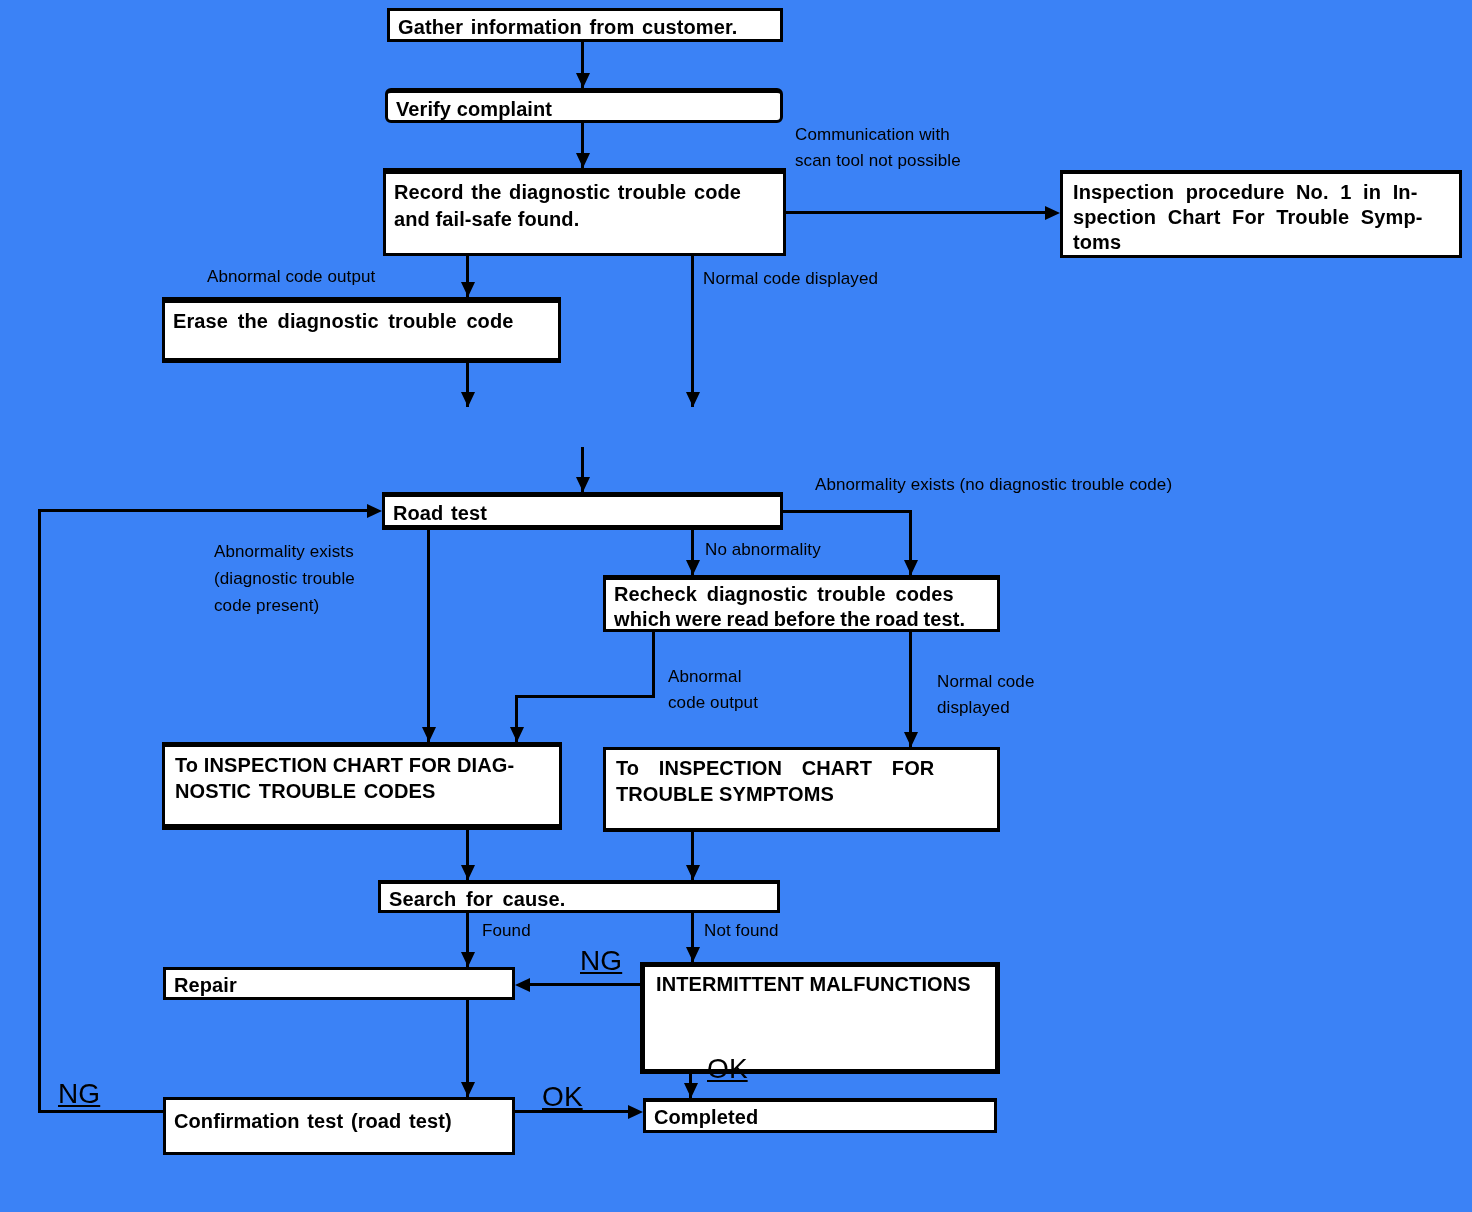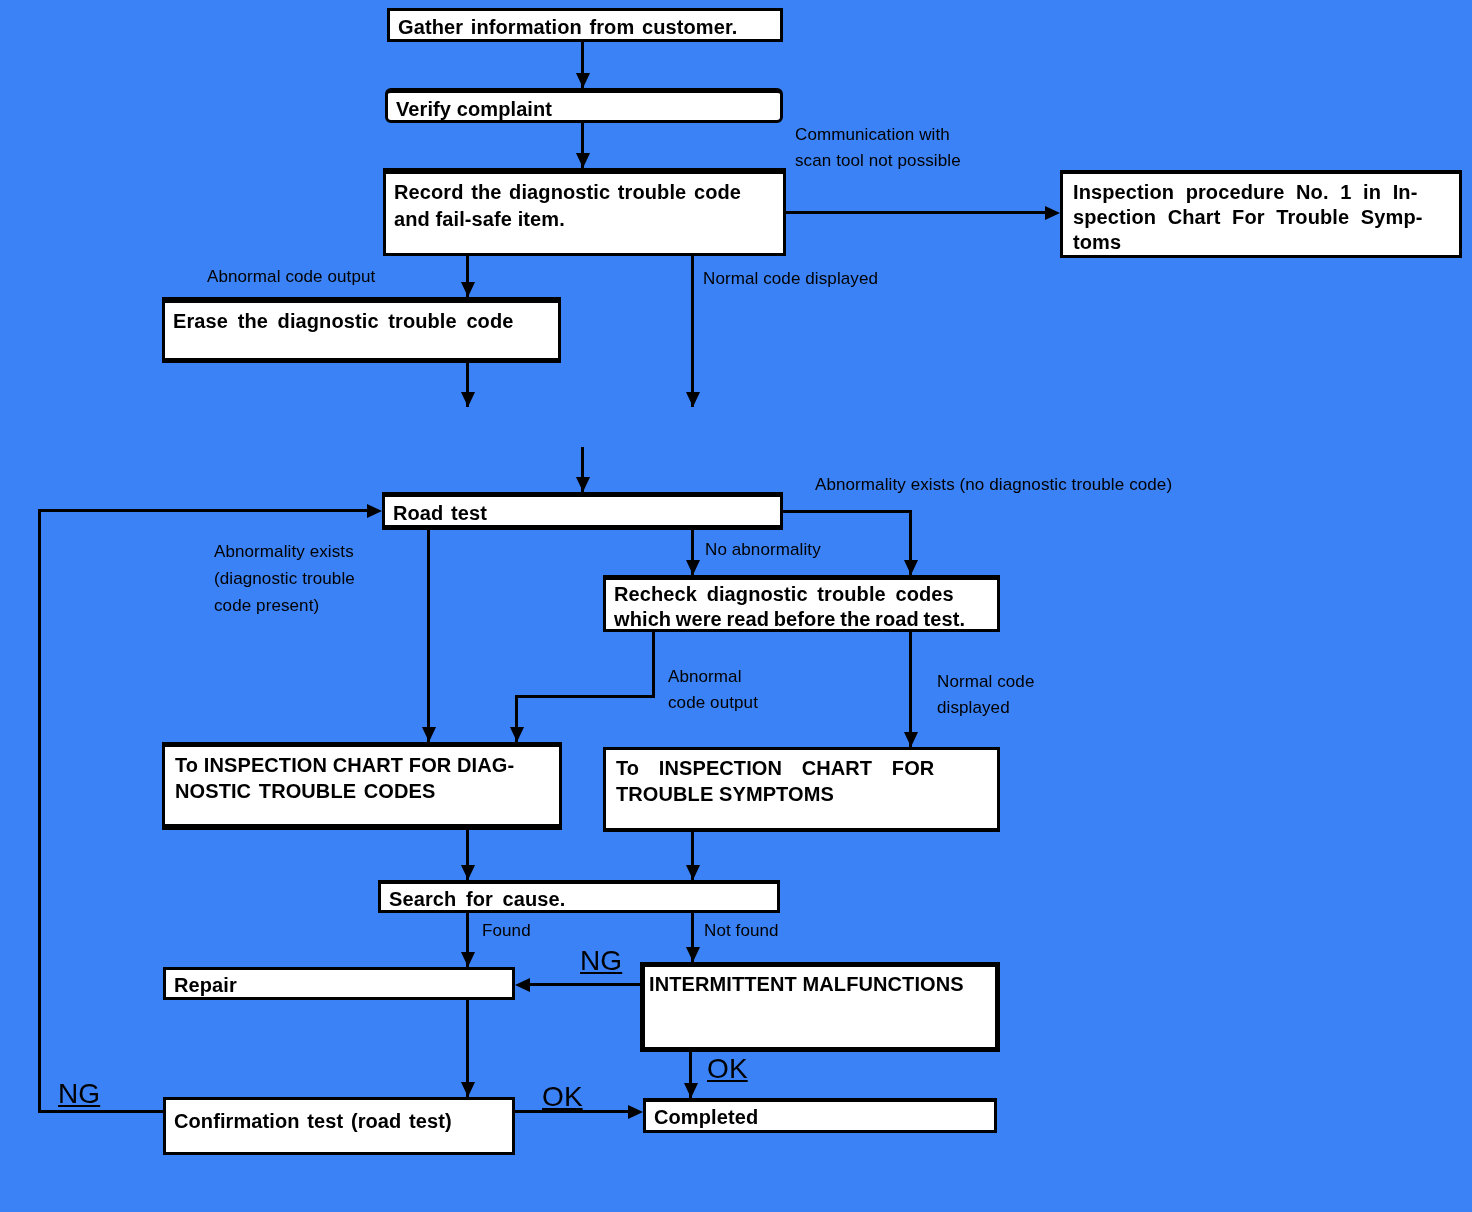--- a/index.html
+++ b/index.html
@@ -37,21 +37,21 @@
   .b-record{left:383px;top:168px;width:403px;height:88px;border-top-width:6px;padding-top:5px;line-height:27px;}
   .b-inspproc{left:1060px;top:170px;width:402px;height:88px;border-top-width:4px;padding:6px 10px;line-height:25px;}
   .b-erase{left:162px;top:297px;width:399px;height:66px;border-top-width:6px;border-bottom-width:5px;padding-top:5px;}
   .b-basic{left:383px;top:407px;width:402px;height:40px;border-top-width:5px;padding-top:5px;}
   .b-road{left:382px;top:492px;width:401px;height:38px;border-top-width:5px;border-bottom-width:5px;}
   .b-recheck{left:603px;top:575px;width:397px;height:57px;border-top-width:5px;padding:2px 8px;line-height:25px;}
   .b-todtc{left:162px;top:742px;width:400px;height:88px;border-top-width:5px;border-bottom-width:6px;padding:5px 10px;}
   .b-tosym{left:603px;top:747px;width:397px;height:85px;border-bottom-width:4px;padding:5px 10px;}
   .b-search{left:378px;top:880px;width:402px;height:33px;border-top-width:4px;padding-top:2px;}
   .b-repair{left:163px;top:967px;width:352px;height:33px;padding-top:2px;}
-  .b-im{left:640px;top:962px;width:360px;height:90px;border-width:5px;padding:4px 4px;}
+  .b-im{left:640px;top:962px;width:360px;height:112px;border-width:5px;padding:4px 11px;}
   .b-confirm{left:163px;top:1097px;width:352px;height:58px;padding-top:8px;}
   .b-completed{left:643px;top:1098px;width:354px;height:35px;border-top-width:4px;padding-top:2px;}
 
   
   .l-comm{left:795px;top:122px;}
   .l-abn1{left:207px;top:264px;}
   .l-norm1{left:703px;top:266px;}
   .l-abnnodtc{left:815px;top:472px;}
   .l-abndtc{left:214px;top:538px;line-height:27px;}
   .l-noabn{left:705px;top:537px;}
@@ -140,21 +140,21 @@
   <div class="box b-gather">
     <span class="ws2">Gather information from customer.</span>
   </div>
 
   <div class="box b-verify">
     <span>Verify complaint</span>
   </div>
 
   <div class="box b-record">
     <span class="ws2">Record the diagnostic trouble code</span>
-    <span>and fail-safe item.</span>
+    <span>and fail-safe found.</span>
   </div>
 
   <div class="box b-inspproc">
     <span class="ws6">Inspection procedure No. 1 in In-</span>
     <span class="ws6">spection Chart For Trouble Symp-</span>
     <span>toms</span>
   </div>
 
   <div class="box b-erase">
     <span class="ws4">Erase the diagnostic trouble code</span>

